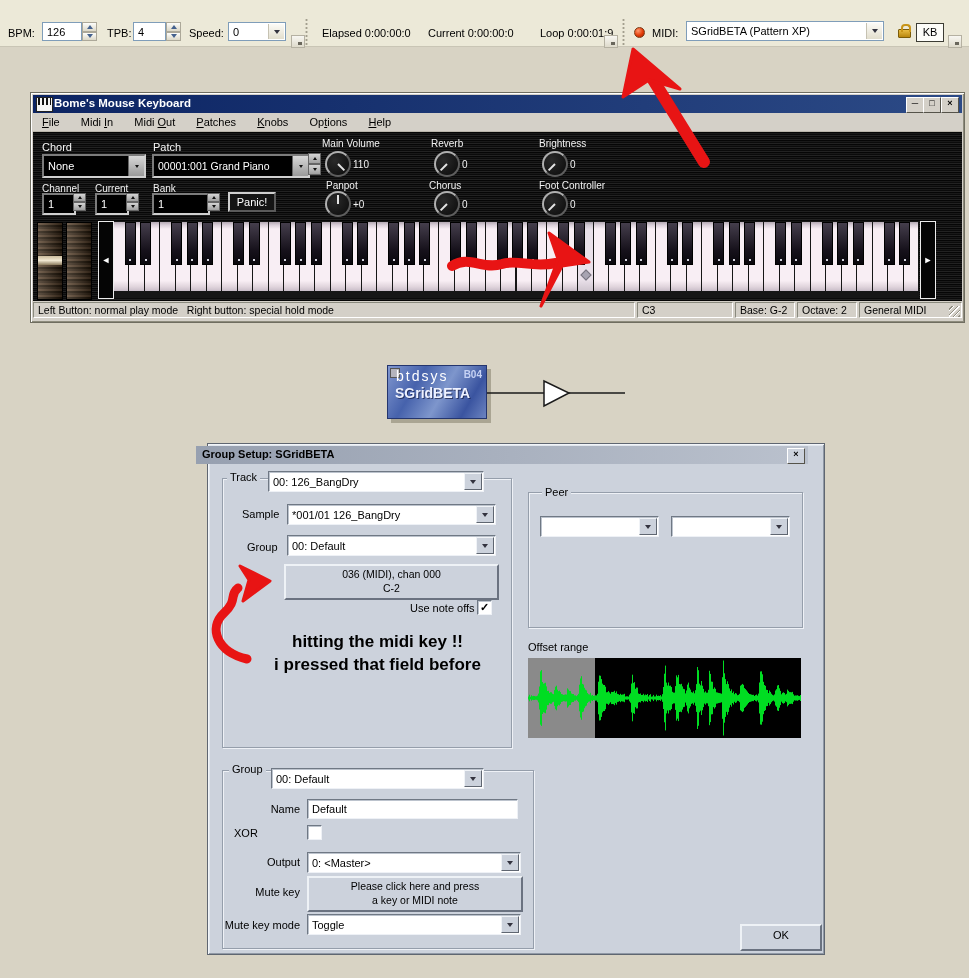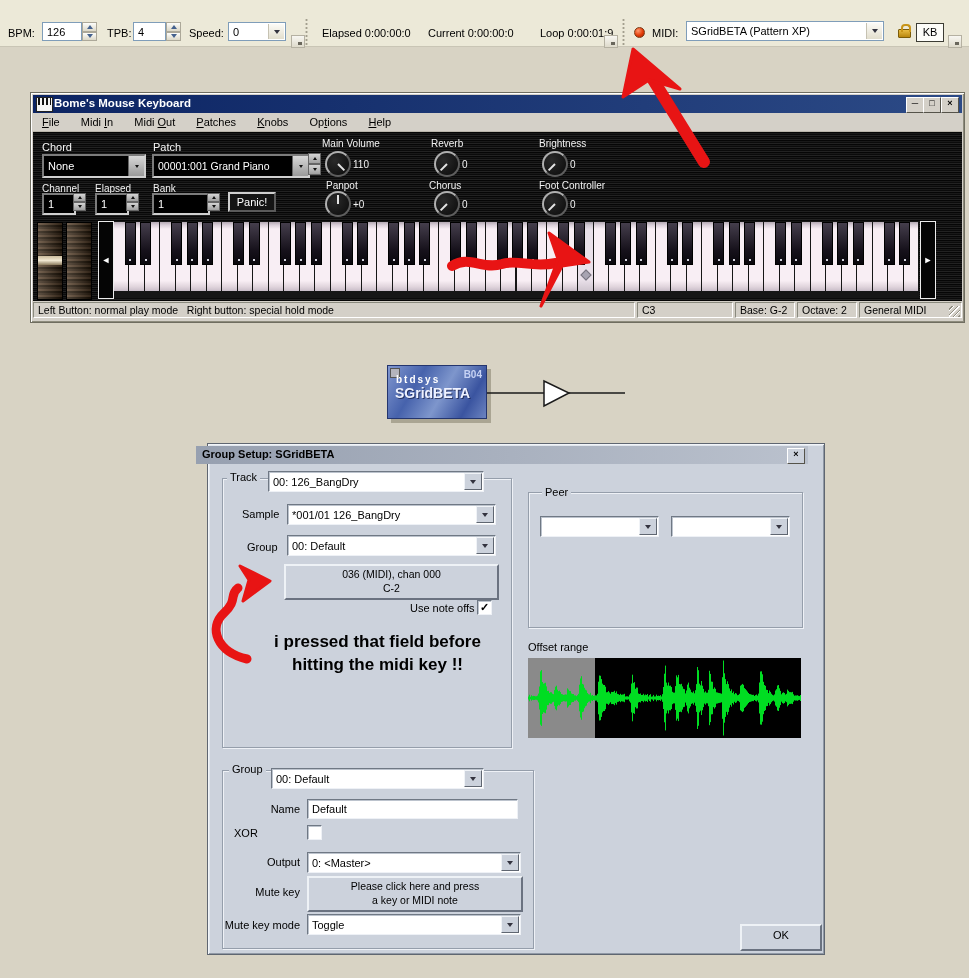--- a/index.html
+++ b/index.html
@@ -85,21 +85,21 @@
   
   #bome-status{left:33px;top:301px;width:929px;height:19px;background:#d4d0c8;border-radius:8px;}
   .sb-field{position:absolute;top:1px;height:16px;background:#d4d0c8;border:1px solid;border-color:#8a8a7e #fff #fff #8a8a7e;
             font-size:10.5px;line-height:14px;padding-left:4px;box-sizing:border-box;white-space:pre;overflow:hidden;}
   #sb-grip{position:absolute;right:2px;top:5px;width:11px;height:11px;
      background:repeating-linear-gradient(135deg,transparent 0 2px,#8f8d80 2px 3px,#fff 3px 4px);}
   
   #sgrid-box{left:387px;top:365px;width:100px;height:54px;
      background:linear-gradient(120deg,#8298d0 0%,#4662ac 30%,#7e96cc 55%,#3a54a0 80%,#6c84c0 100%);
      border:1px solid #24356e;box-shadow:4px 4px 0 #aaa593;}
-  #sgrid-box .vendor{position:absolute;left:8px;top:8px;color:#fff;font-weight:bold;font-size:10px;letter-spacing:2px;}
+  #sgrid-box .vendor{position:absolute;left:8px;top:2px;color:#fff;font-weight:normal;font-size:14px;letter-spacing:2px;}
   #sgrid-box .tag{position:absolute;right:4px;top:3px;color:#c6d2f4;font-weight:bold;font-size:10px;}
   #sgrid-box .name{position:absolute;left:7px;top:19px;color:#eef2ff;font-weight:bold;font-size:14px;text-shadow:1px 1px 0 rgba(0,0,30,.55);}
   .mach-sq{position:absolute;left:2px;top:2px;width:8px;height:8px;background:#b4b4bc;border:1px solid #555;}
   #master-box{left:625px;top:367px;width:100px;height:50px;background:#c9c3b2;border:2px solid #3a3a32;box-shadow:4px 4px 0 #a9a494;}
   #master-box .sq{position:absolute;left:3px;top:3px;width:9px;height:9px;background:#6b6b4f;border:1px solid #26261c;}
   #master-box .lbl{position:absolute;left:0;right:0;top:15px;text-align:center;font-weight:bold;font-size:12.5px;color:#101010;}
   
   #dialog{left:207px;top:443px;width:618px;height:512px;background:#ccd2dc;border:1px solid #5f6671;
           box-shadow:inset 1px 1px 0 #f2f5f9, inset -1px -1px 0 #9099a6, inset 2px 2px 0 #e2e7ee;}
   #dlg-title{left:196px;top:446px;width:612px;height:18px;background:linear-gradient(90deg,#97a0b0,#bac1cd);}
@@ -268,21 +268,21 @@
     </div>
   <div class="bspin" style="left:73px;top:193px;height:18px">
       <div class="up">
         <span class="btri-up"></span>
       </div>
       <div class="dn">
         <span class="btri-dn"></span>
       </div>
     </div>
 
-  <div class="w-label" style="left:95px;top:183px">Elapsed</div>
+  <div class="w-label" style="left:95px;top:183px">Current</div>
   <div class="bfield" style="left:95px;top:193px;width:30px;height:18px">
       <div class="val">1</div>
     </div>
   <div class="bspin" style="left:126px;top:193px;height:18px">
       <div class="up">
         <span class="btri-up"></span>
       </div>
       <div class="dn">
         <span class="btri-dn"></span>
       </div>
@@ -446,22 +446,22 @@
       </div>
   </div>
   <div class="cbtn" style="left:284px;top:564px;width:211px;height:31px;line-height:14px;padding-top:1px">
     <div>036 (MIDI), chan 000</div>
     <div>C-2</div>
   </div>
   <div class="d-label" style="left:410px;top:602px">Use note offs</div>
   <div class="checkbox" style="left:477px;top:600px">✓</div>
 
   <div id="annotation">
+    <div>hitting the midi key !!</div>
     <div>i pressed that field before</div>
-    <div>hitting the midi key !!</div>
   </div>
 
   <div class="groupbox" style="left:528px;top:492px;width:273px;height:134px"></div>
   <div class="legend" style="left:542px;top:486px">Peer</div>
   <div class="ccombo" style="left:540px;top:516px;width:117px;height:19px">
     <div class="val"></div>
     <div class="cdrop">
         <span class="arr-dn"></span>
       </div>
   </div>

